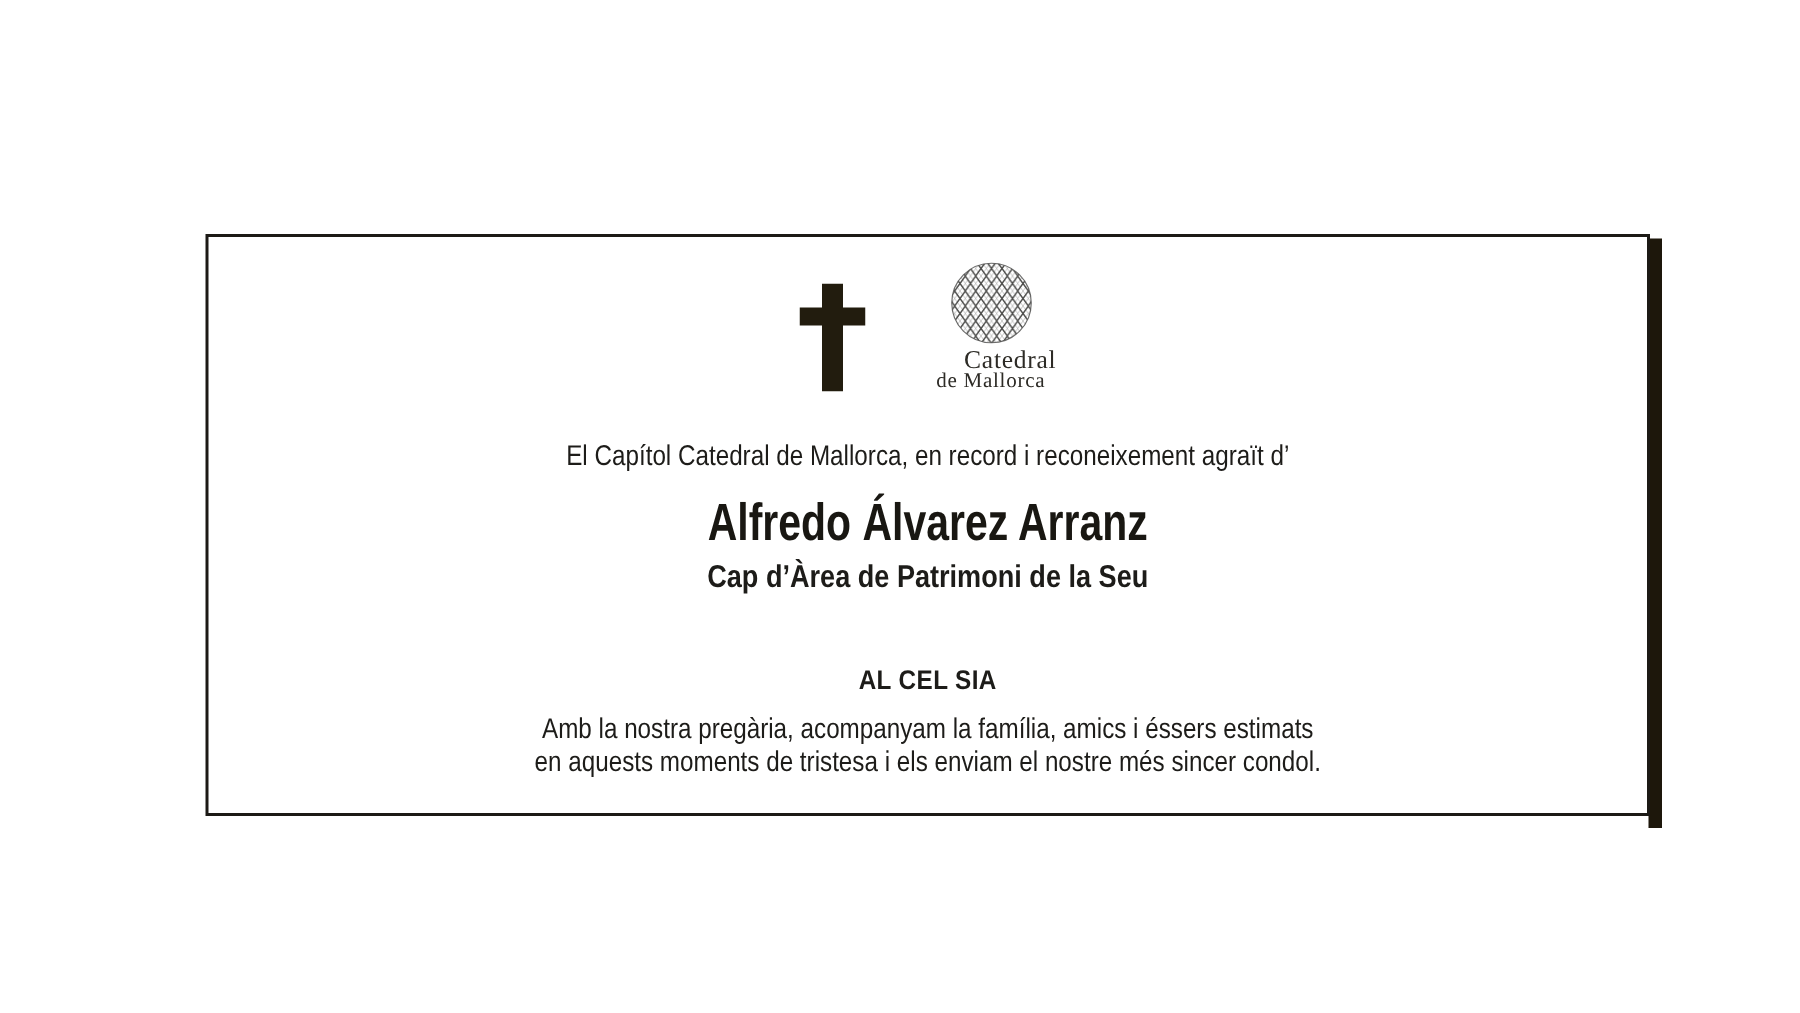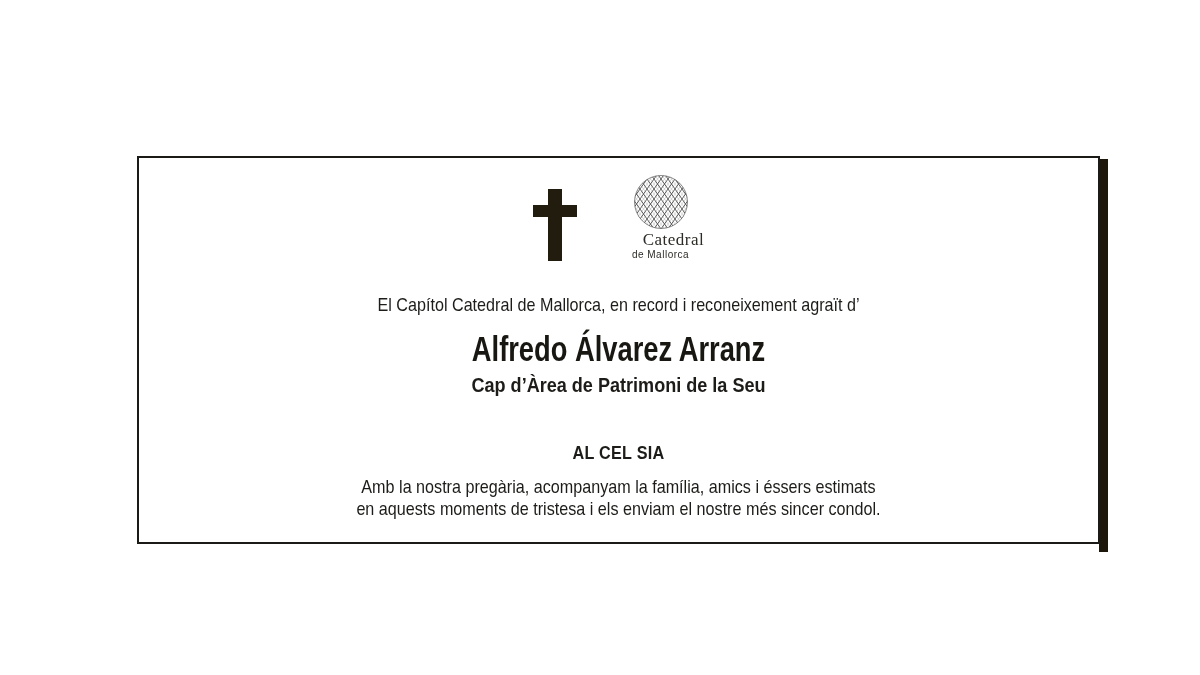--- a/index.html
+++ b/index.html
@@ -23,21 +23,21 @@
     gap:40px; margin-top:27px; height:76px;
   }
   .cross-box svg { display:block; }
   .logo { display:flex; flex-direction:column; align-items:center; }
   .logo svg { display:block; }
   .logo-title {
     font-family:"Liberation Serif", serif; font-size:17px; color:#2d2b26;
     letter-spacing:0.5px; line-height:18px; margin-top:1px;margin-left:26px;
   }
   .logo-sub {
-    font-family:Liberation Sans, sans-serif; font-size:10px; color:#2d2b26;
+    font-family:Liberation Serif, serif; font-size:14px; color:#2d2b26;
     letter-spacing:0.5px; line-height:12px;
   }
   .txt { color:#1d1c19; }
   .intro {
     margin-top:33px; font-size:19px; line-height:22px;
     transform:scaleX(0.85);
   }
   .name {
     margin-top:13px; font-size:35px; line-height:40px; font-weight:bold;
     color:#191712; transform:scaleX(0.78);

